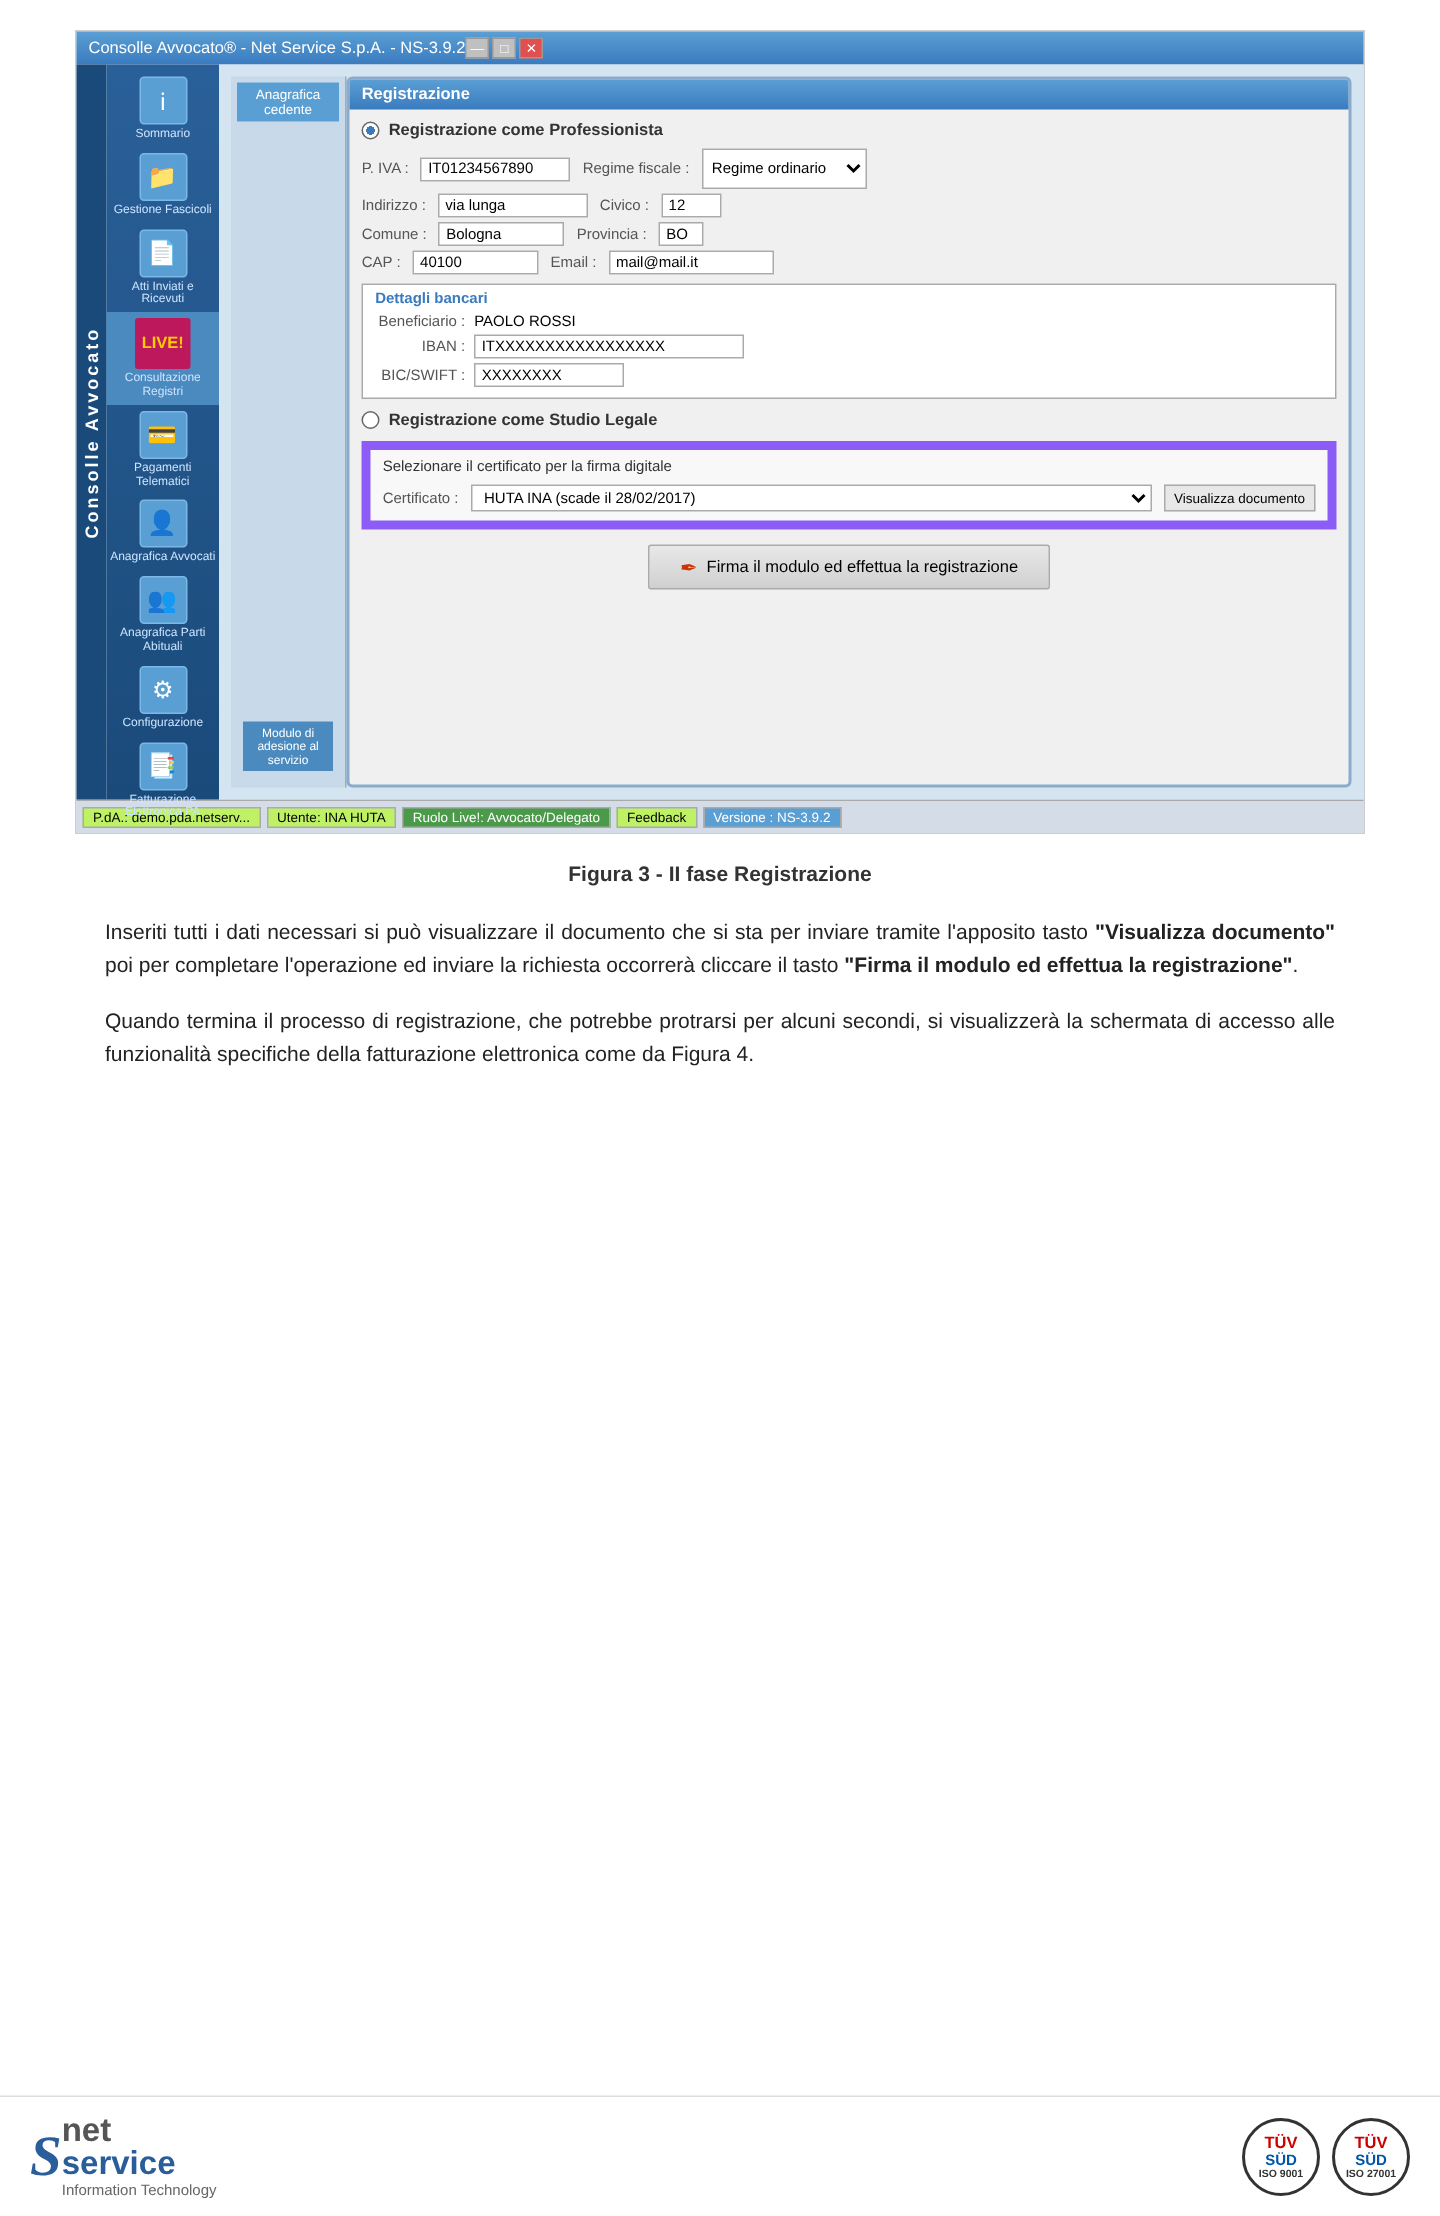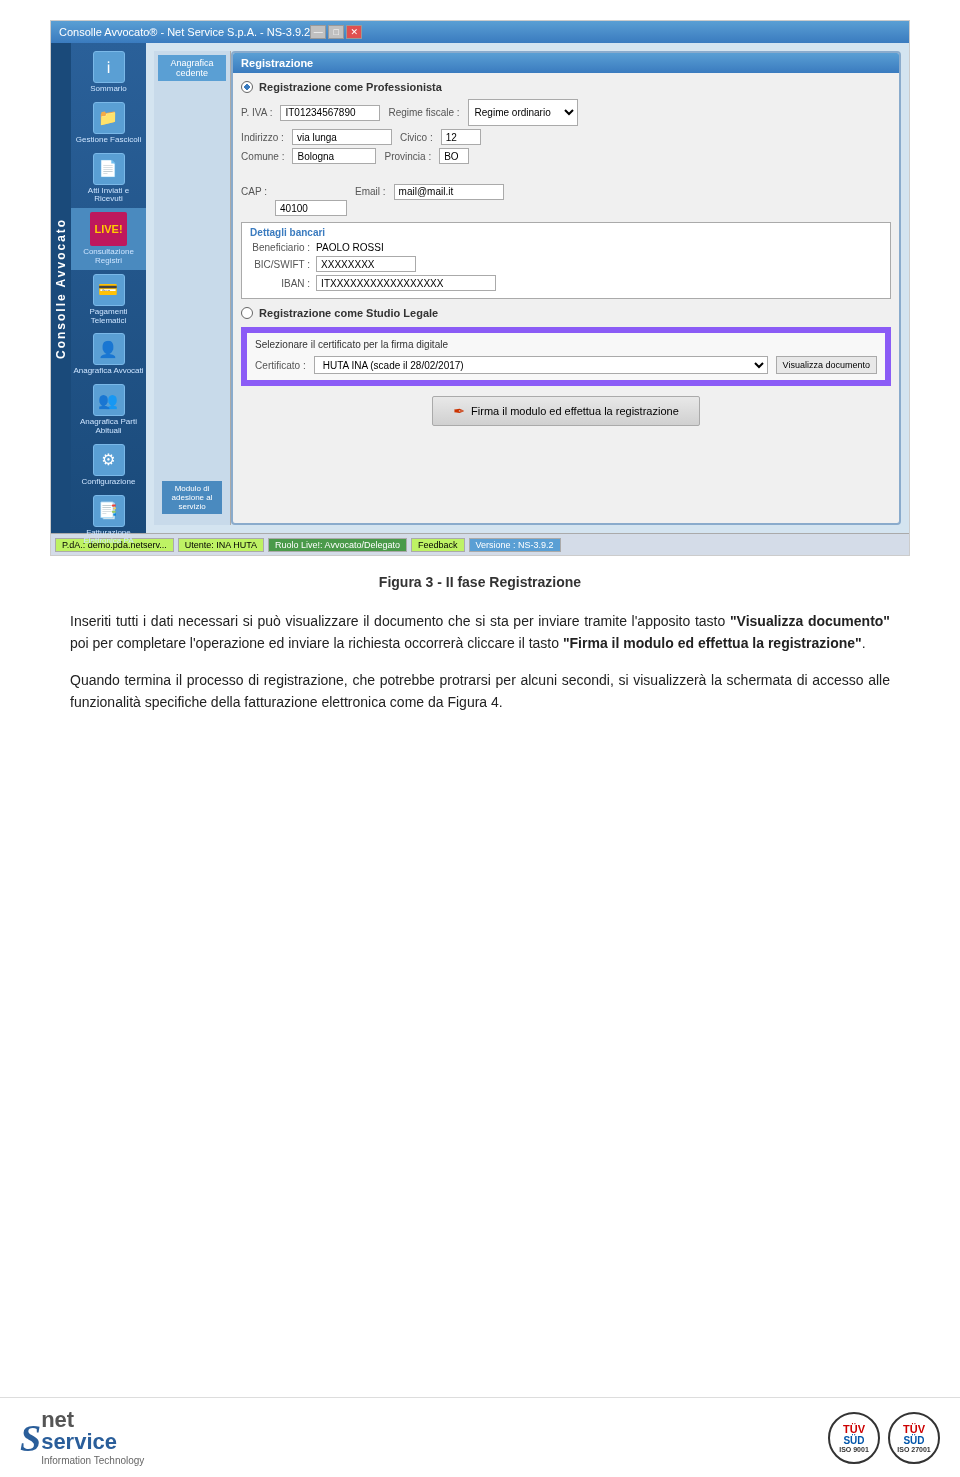--- a/index.html
+++ b/index.html
@@ -531,39 +531,39 @@
                 <input class="form-input" style="width: 40px;" value="12">
               </div>
               <div style="display:flex;gap:8px;margin-bottom:3px;align-items:center;">
                 <span class="form-label">Comune :</span>
                 <input class="form-input" style="width: 84px;" value="Bologna">
                 <span class="form-label">Provincia :</span>
                 <input class="form-input" style="width: 30px;" value="BO">
               </div>
               <div style="display:flex;gap:8px;margin-bottom:3px;align-items:center;">
                 <span class="form-label">CAP :</span>
-                <input class="form-input" style="width: 72px; margin-top: 33px;" value="40100">
+                <input class="form-input" style="width: 84px;" value="40100">
                 <span class="form-label">Email :</span>
                 <input class="form-input" style="width: 110px;" value="mail@mail.it">
               </div>
             </div>
 
             <div class="bank-section">
               <div class="bank-title">Dettagli bancari</div>
               <div class="bank-row">
                 <span class="bank-label">Beneficiario :</span>
                 <span class="bank-value">PAOLO ROSSI</span>
               </div>
               <div class="bank-row">
+                <span class="bank-label">IBAN :</span>
+                <input class="form-input" style="width: 180px;" value="ITXXXXXXXXXXXXXXXXX">
+              </div>
+              <div class="bank-row">
                 <span class="bank-label">BIC/SWIFT :</span>
                 <input class="form-input" style="width: 100px;" value="XXXXXXXX">
-              </div>
-              <div class="bank-row">
-                <span class="bank-label">IBAN :</span>
-                <input class="form-input" style="width: 180px;" value="ITXXXXXXXXXXXXXXXXX">
               </div>
             </div>
 
             <div class="studio-section">
               <div class="radio-circle"></div>
               <span class="section-title">Registrazione come Studio Legale</span>
             </div>
 
             <div class="cert-section">
               <div class="cert-title">Selezionare il certificato per la firma digitale</div>

